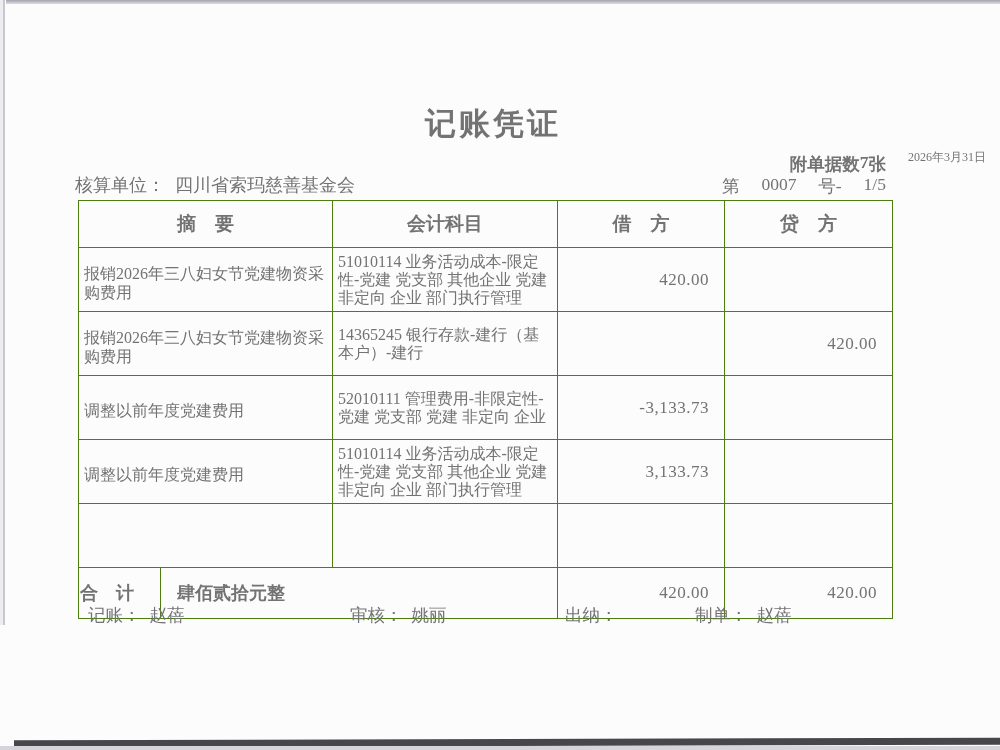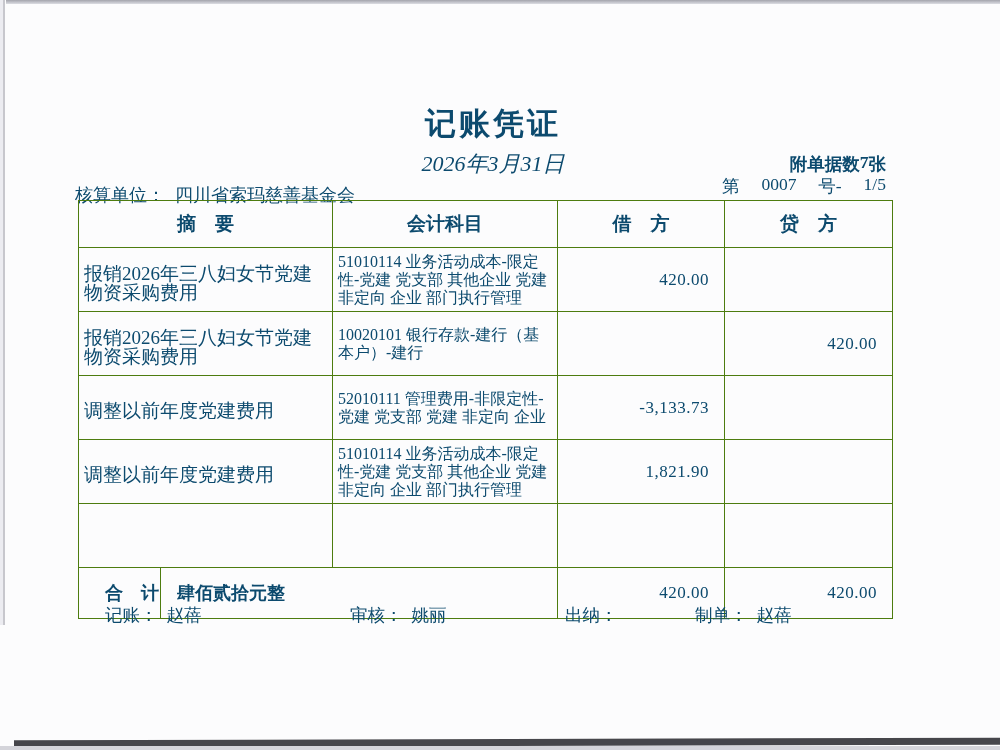--- a/index.html
+++ b/index.html
@@ -5,21 +5,21 @@
   html,body { margin:0; padding:0; }
   body {
     width:1000px; height:750px;
     font-family:"Liberation Serif","DejaVu Serif",serif;
     background:#ffffff;
     overflow:hidden;
   }
   .canvas {
     position:relative; width:1000px; height:750px;
     background:#fcfcfd;
-    color:#0c4a6e;
+    color:#737373;
   }
   
   .scan-edge-top {
     position:absolute; left:0; top:0; width:1000px; height:4px;
     background:linear-gradient(#a3a4ac,#dcdde3);
   }
   .scan-edge-left {
     position:absolute; left:0; top:0; width:6px; height:625px;
     background:linear-gradient(90deg,#ececf1 0 3px,#c7c7cd 3px 5px,#fcfcfd 5px);
   }
@@ -31,73 +31,73 @@
     position:absolute; left:0; top:746px; width:1000px; height:4px;
     background:#d4d4da;
   }
   
   .title {
     position:absolute; left:0; top:103px; width:986px; margin:0;
     text-align:center; font-size:31px; font-weight:bold; letter-spacing:3px;
   }
   .date {
     position:absolute; left:0; top:149px; width:986px;
-    text-align:center; font-size:22px;font-style:italic;
+    text-align:right; font-size:12px;
   }
   .attach-line {
     position:absolute; left:722px; top:152px; width:164px;
     display:flex; justify-content:flex-end; font-size:17.5px;font-weight:bold;
   }
   .number-line {
     position:absolute; left:722px; top:174px; width:164px;
     display:flex; justify-content:space-between; font-size:17.5px;
   }
   .unit-line {
-    position:absolute; left:75px; top:183px; font-size:18px;
+    position:absolute; left:75px; top:173px; font-size:18px;
   }
   .unit-line .unit-name { margin-left:10px; }
   
   .voucher-table {
     position:absolute; left:78px; top:200px; width:814px;
     border-collapse:collapse; table-layout:fixed;
   }
   .voucher-table th, .voucher-table td {
     border:1px solid #4d7c0f; overflow:hidden;
   }
   .voucher-table th {
     font-size:19px; font-weight:bold; text-align:center; height:44px;
   }
   tr.data-row td { height:53px; }
   td.summary-cell {
-    font-size:19px; line-height:19px; padding:8px 3px 2px 5px;
+    font-size:16px; line-height:19px; padding:8px 3px 2px 5px;
     vertical-align:middle;
   }
   td.subject-cell {
     font-size:16px; line-height:18px; padding:1px 2px 1px 5px;
     vertical-align:middle;
   }
   td.amount-cell {
     font-size:17px; text-align:right; padding-right:15px;
     vertical-align:middle; white-space:nowrap; letter-spacing:0.5px;
   }
   tr.total-row td { height:48px; }
   td.total-label-cell {
-    text-align:right; font-size:18px; font-weight:bold;
+    text-align:left; font-size:18px; font-weight:bold;
     vertical-align:middle;
   }
   td.total-words-cell {
     font-size:18px; font-weight:bold; padding-left:16px;
     vertical-align:middle;
   }
   
   .signer {
     position:absolute; top:603px; font-size:17.5px; white-space:nowrap;
   }
   .signer .name { margin-left:9px; }
-  .signer-bookkeeper { left:105px; }
+  .signer-bookkeeper { left:88px; }
   .signer-reviewer  { left:350px; }
   .signer-cashier   { left:565px; }
   .signer-preparer  { left:695px; }
 </style>
 </head>
 <body>
 
 <div class="canvas">
 
   <div class="scan-edge-top"></div>
@@ -143,36 +143,36 @@
 
       <tr class="data-row">
         <td colspan="2" class="summary-cell">报销2026年三八妇女节党建物资采购费用</td>
         <td class="subject-cell">51010114 业务活动成本-限定性-党建 党支部 其他企业 党建 非定向 企业 部门执行管理</td>
         <td class="amount-cell">420.00</td>
         <td class="amount-cell"></td>
       </tr>
 
       <tr class="data-row">
         <td colspan="2" class="summary-cell">报销2026年三八妇女节党建物资采购费用</td>
-        <td class="subject-cell">10020101 银行存款-建行（基本户）-建行</td>
+        <td class="subject-cell">14365245 银行存款-建行（基本户）-建行</td>
         <td class="amount-cell"></td>
         <td class="amount-cell">420.00</td>
       </tr>
 
       <tr class="data-row">
         <td colspan="2" class="summary-cell">调整以前年度党建费用</td>
         <td class="subject-cell">52010111 管理费用-非限定性-党建 党支部 党建 非定向 企业</td>
         <td class="amount-cell">-3,133.73</td>
         <td class="amount-cell"></td>
       </tr>
 
       <tr class="data-row">
         <td colspan="2" class="summary-cell">调整以前年度党建费用</td>
         <td class="subject-cell">51010114 业务活动成本-限定性-党建 党支部 其他企业 党建 非定向 企业 部门执行管理</td>
-        <td class="amount-cell">1,821.90</td>
+        <td class="amount-cell">3,133.73</td>
         <td class="amount-cell"></td>
       </tr>
 
       <tr class="data-row">
         <td colspan="2" class="summary-cell"></td>
         <td class="subject-cell"></td>
         <td class="amount-cell"></td>
         <td class="amount-cell"></td>
       </tr>
 

